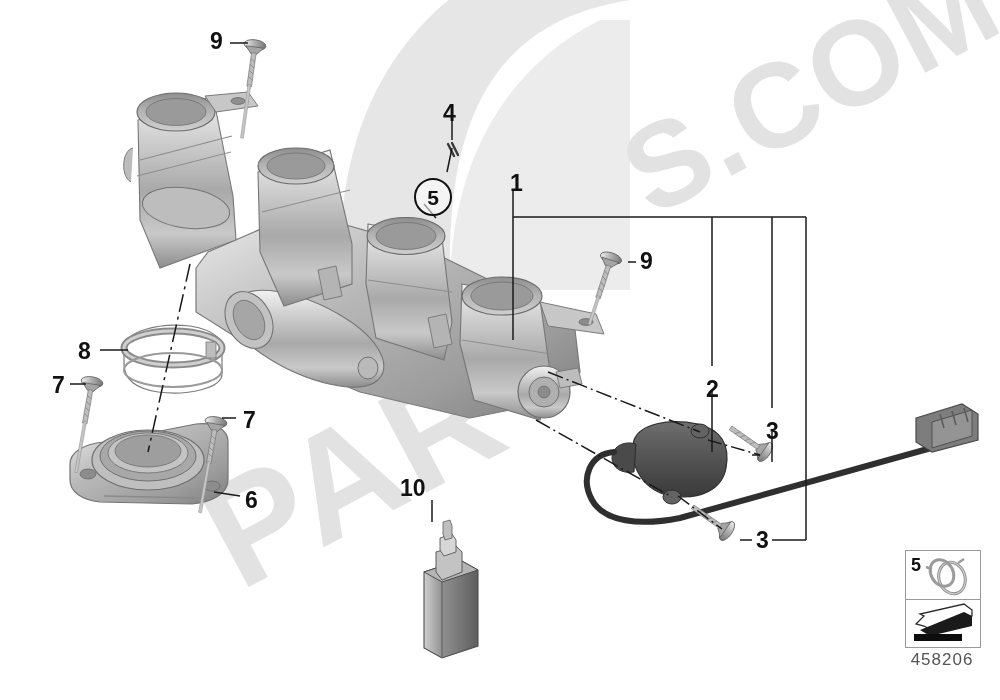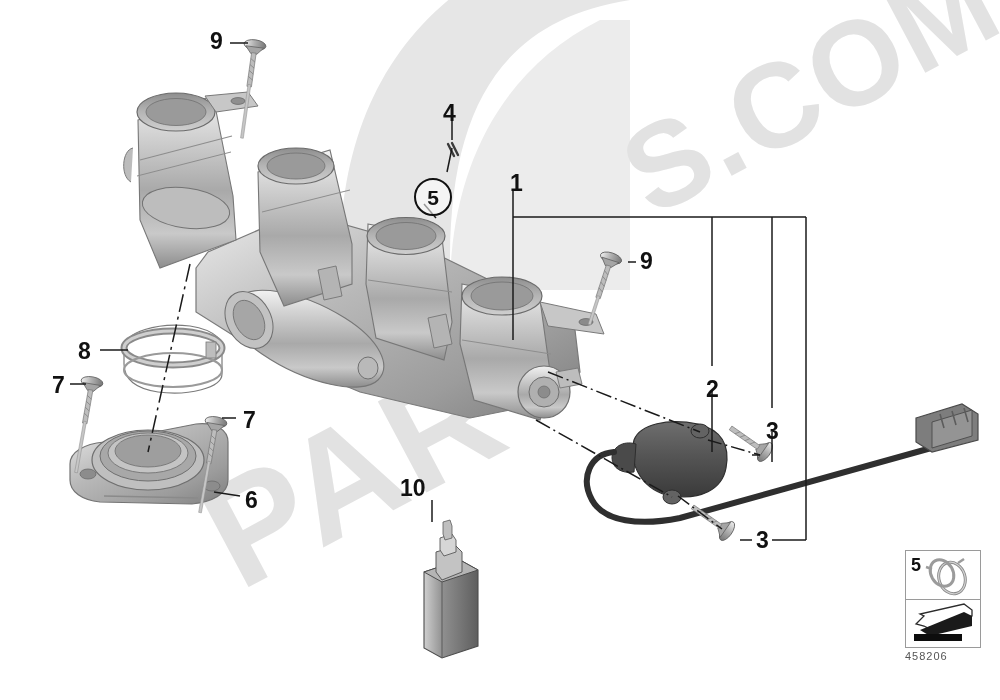--- a/index.html
+++ b/index.html
@@ -31,21 +31,21 @@
            justify-content:center;font-size:21px;background:rgba(255,255,255,.55);}
 
   
   #detail-box{position:absolute;left:905px;top:550px;width:74px;height:96px;
               border:1px solid #9a9a9a;background:#fff;z-index:6;}
   #detail-divider{position:absolute;left:0;top:48px;width:100%;height:1px;
               background:#9a9a9a;}
   #detail-num{position:absolute;left:5px;top:4px;font-size:18px;
               font-weight:bold;color:#111;}
   #catalog-no{position:absolute;left:905px;top:650px;width:74px;
-              font-size:11px;color:#555;
+              text-align:center;font-size:17px;color:#555;
               letter-spacing:1px;z-index:6;
               font-family:"Liberation Sans", sans-serif;}
 </style>
 </head>
 <body>
 
 <div id="stage">
 
   <div id="watermark">
     <svg id="wm-swoosh" viewBox="0 0 330 330">

